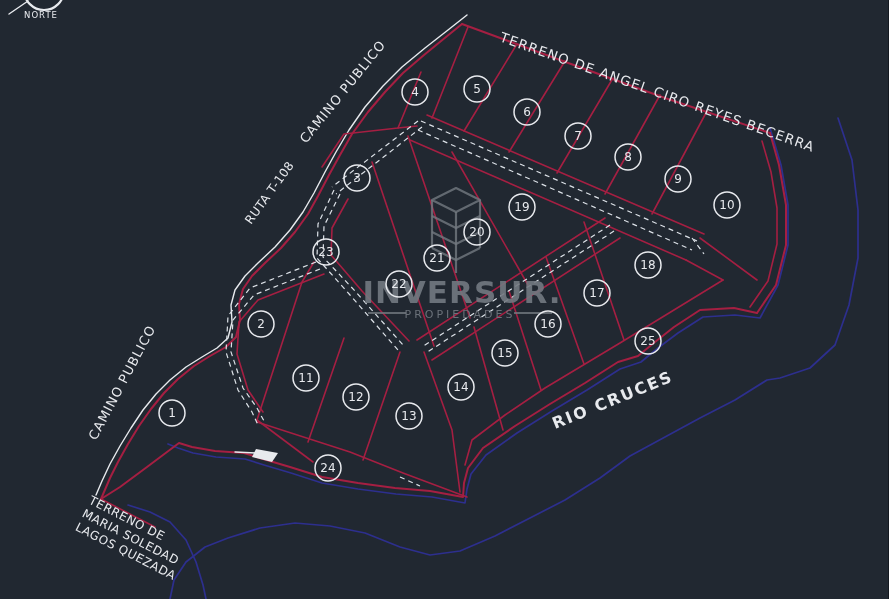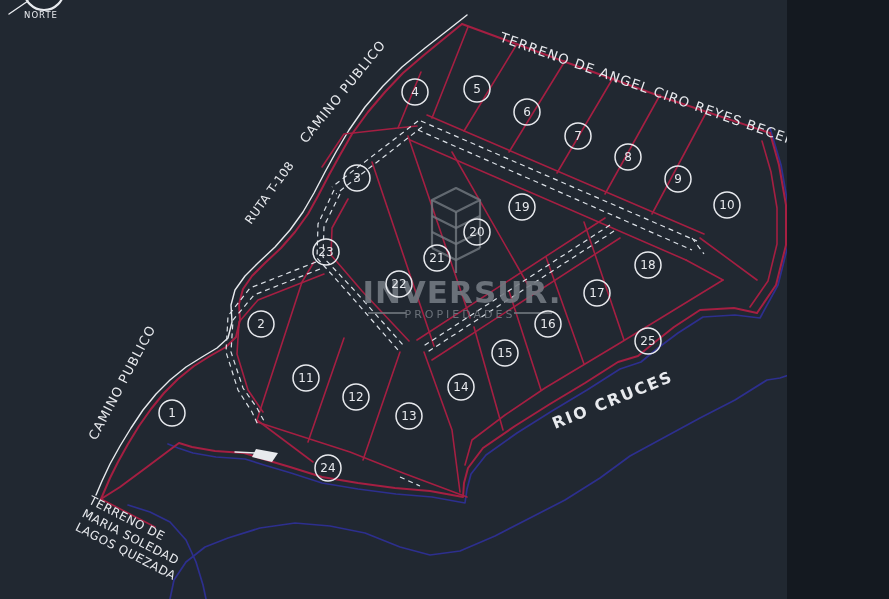--- a/index.html
+++ b/index.html
@@ -1,16 +1,16 @@
 <!DOCTYPE html>
 <html><head>
 <meta charset="utf-8">
 <style>
   html,body{margin:0;padding:0;background:#141920;}
-  .stage{width:787px;height:599px;background:var(--bg,#212831);position:relative;overflow:hidden;
+  .stage{width:888px;height:599px;background:var(--bg,#212831);position:relative;overflow:hidden;
          font-family:"DejaVu Sans",sans-serif;}
   svg{display:block}
   .lot circle{fill:none;stroke:var(--white,#e8eaee);stroke-width:1.5;}
   .lot text{fill:var(--white,#e8eaee);font-size:12px;text-anchor:middle;font-family:"DejaVu Sans",sans-serif;}
   .map-label{fill:var(--white,#edeff3);font-family:"DejaVu Sans",sans-serif;}
   .map-label.bold{font-weight:bold;}
   .redline{stroke:var(--red,#a51f42);fill:none;stroke-width:1.6;stroke-linejoin:round;stroke-linecap:round;}
   .redline.thick{stroke-width:2;}
   .whiteline{stroke:var(--white,#e8eaee);fill:none;stroke-width:1.4;stroke-linejoin:round;stroke-linecap:round;}
   .dashline{stroke:var(--dash,#dde2e8);fill:none;stroke-width:1.2;stroke-dasharray:5 4;stroke-linecap:butt;}

